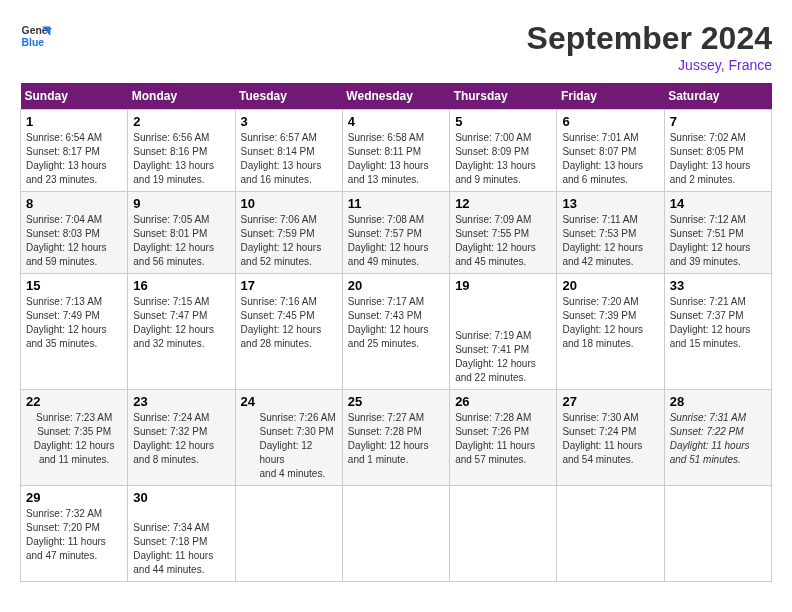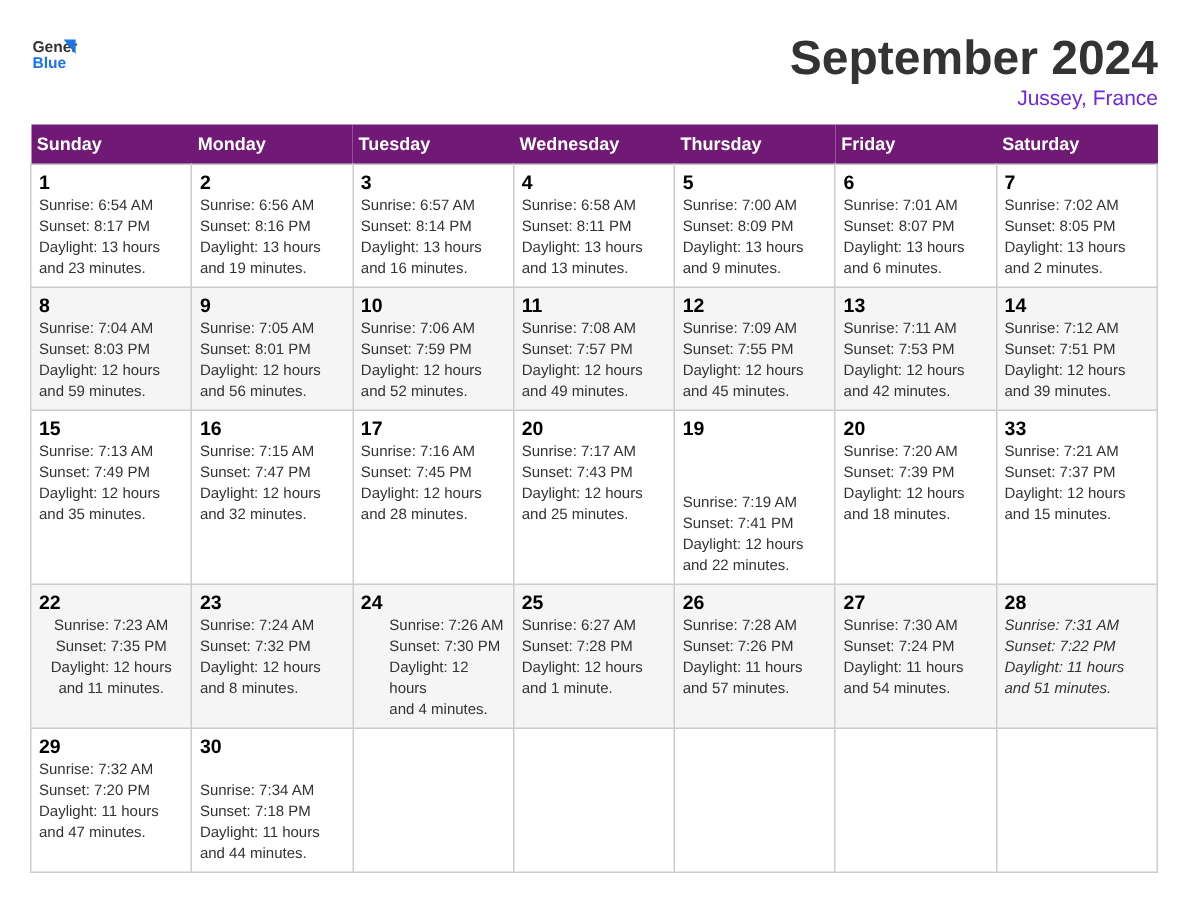--- a/index.html
+++ b/index.html
@@ -278,21 +278,21 @@
         </td>
         <td>
           <div class="day-num">24</div>
           <div class="day-info" style="white-space: pre-line; margin-left: 19px;">Sunrise: 7:26 AM
 Sunset: 7:30 PM
 Daylight: 12 hours
 and 4 minutes.</div>
         </td>
         <td>
           <div class="day-num">25</div>
-          <div class="day-info" style="white-space: pre-line;">Sunrise: 6:27 AM
+          <div class="day-info" style="white-space: pre-line;">Sunrise: 7:27 AM
 Sunset: 7:28 PM
 Daylight: 12 hours
 and 1 minute.</div>
         </td>
         <td>
           <div class="day-num">26</div>
           <div class="day-info" style="white-space: pre-line;">Sunrise: 7:28 AM
 Sunset: 7:26 PM
 Daylight: 11 hours
 and 57 minutes.</div>

